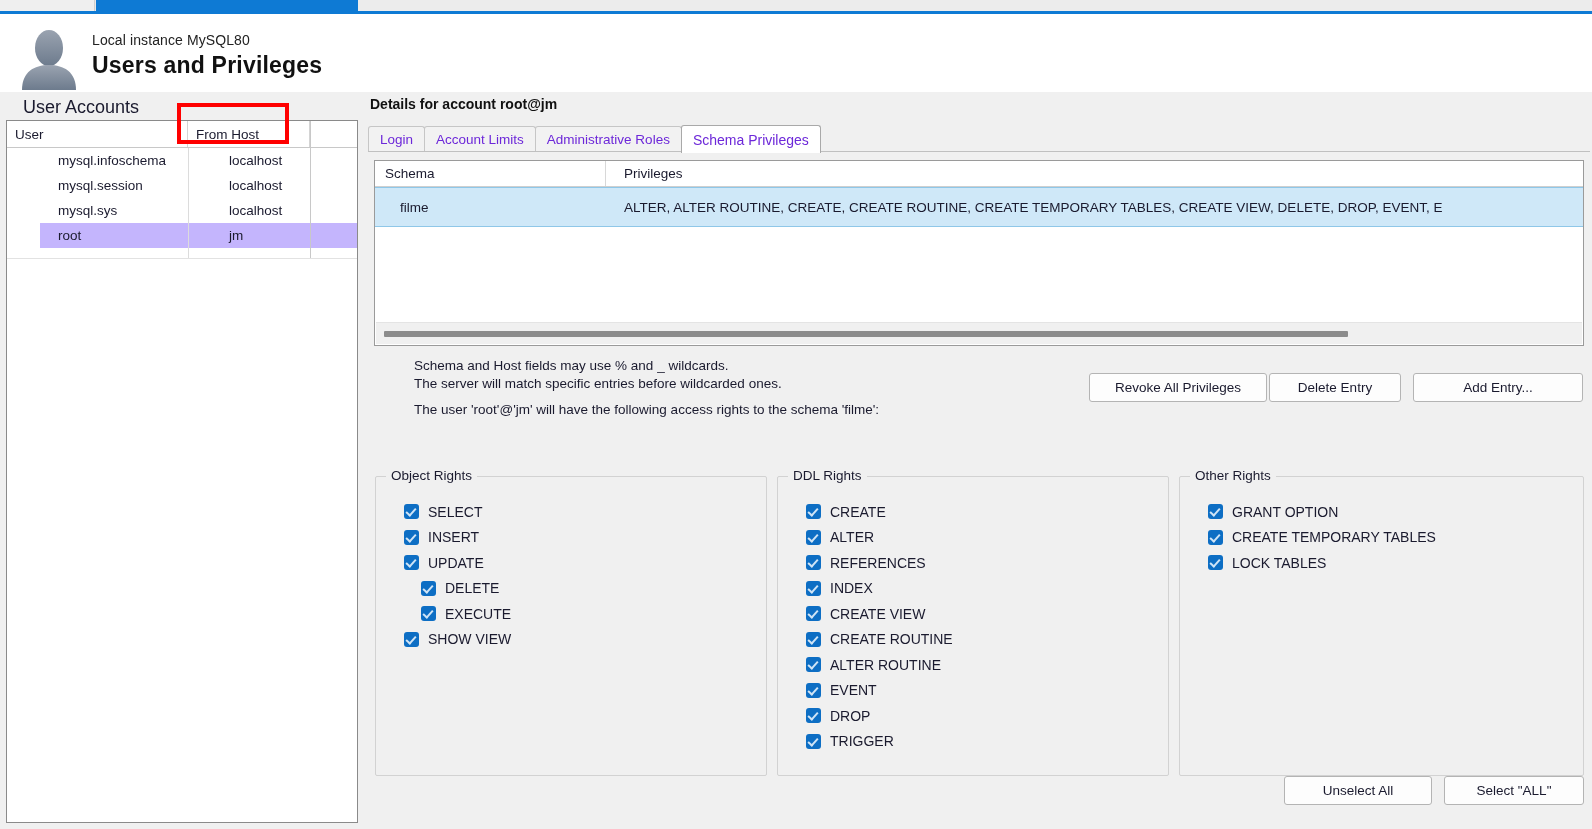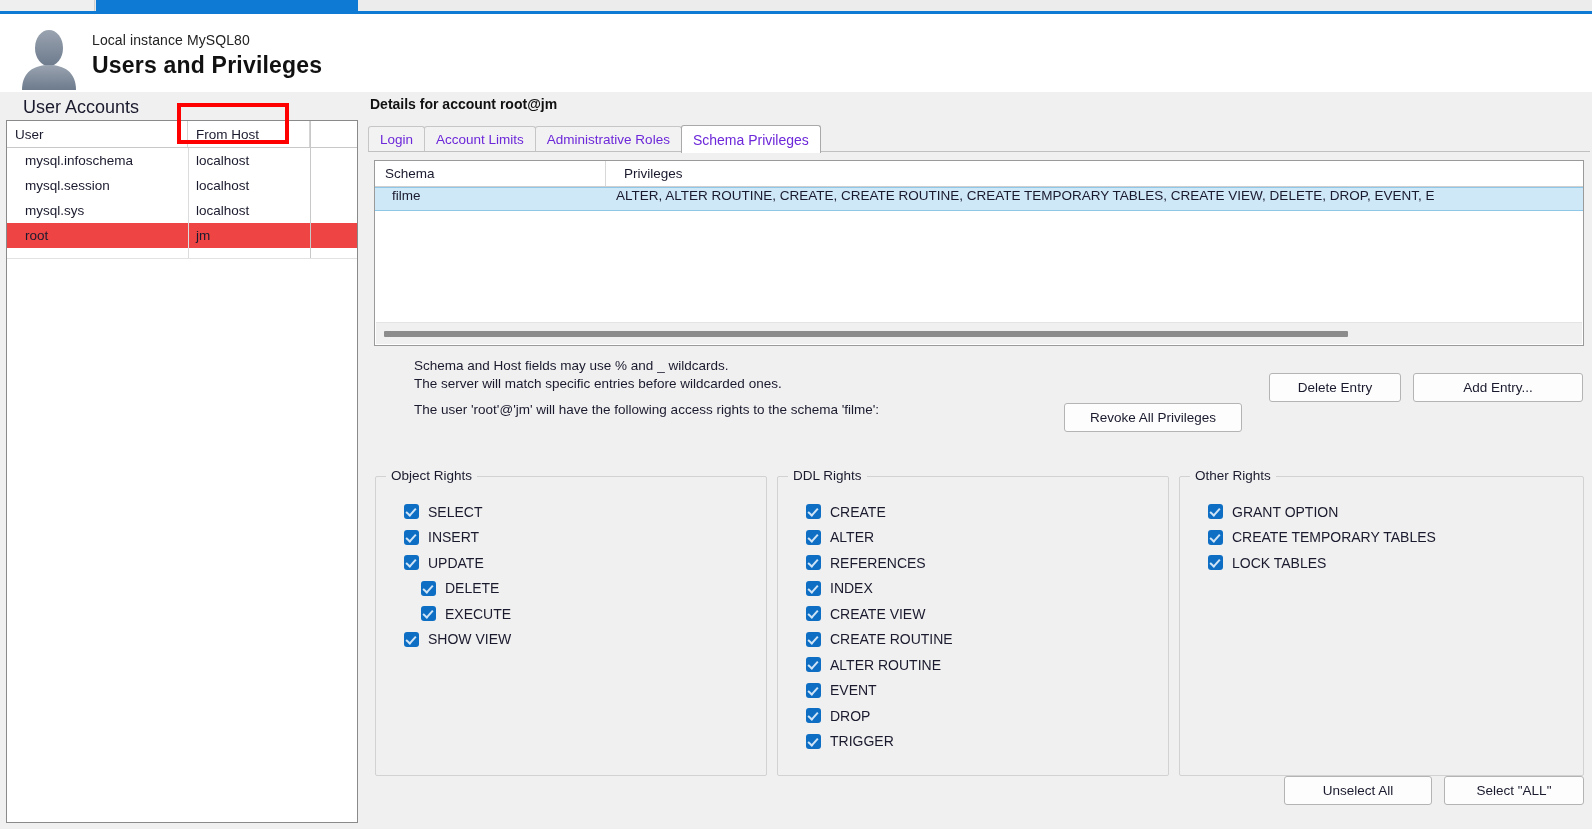--- a/index.html
+++ b/index.html
@@ -59,26 +59,26 @@
     border-bottom: 1px solid #c8c8c8; display: flex;
   }
   .ug-head .col {
     position: relative; height: 100%; display: flex; align-items: center;
     padding-left: 8px; font-size: 13.5px; color: #1a1a2e;
     border-right: 1px solid #d4d4d4;
   }
   .ug-head .c1 { width: 181px; }
   .ug-head .c2 { width: 122px; }
   .ug-head .c3 { flex: 1; border-right: none; }
-  .ug-body { position: relative; }
+  .ug-body { position: relative; padding-left: 33px; }
   .ug-row {
     height: 25px; display: flex; align-items: center; font-size: 13.5px;
     color: #1a1a2e; background: #ffffff;
   }
-  .ug-row.selected { background: #ef4444; justify-content: center; }
+  .ug-row.selected { background: #c4b5fd; justify-content: center; }
   .ug-row .cell1 { width: 181px; padding-left: 18px; }
   .ug-row .cell2 { width: 122px; padding-left: 8px; }
   .ug-row .cell3 { flex: 1; }
   .ug-vline {
     position: absolute; left: 181px; top: 27px; width: 1px; height: 110px;
     background: #dcdcdc;
   }
   .ug-vline2 {
     position: absolute; left: 303px; top: 0px; width: 1px; height: 137px;
     background: #c8c8c8;
@@ -114,23 +114,23 @@
     background: #ffffff; border: 1px solid #9a9a9a;
   }
   .pg-head {
     height: 26px; border-bottom: 1px solid #cfcfcf; display: flex; align-items: center;
     font-size: 13.5px;
     gap: 8px;
   }
   .pg-head .h1 { width: 231px; padding-left: 10px; border-right: 1px solid #d8d8d8; height: 100%; display: flex; align-items: center; }
   .pg-head .h2 { flex: 1; padding-left: 10px; }
   .pg-row {
-    height: 24px; display: flex; font-size: 13.5px;
+    height: 40px; display: flex; align-items: center; font-size: 13.5px;
     background: #cfe8f8; border-top: 1px solid #8fc7e8; border-bottom: 1px solid #8fc7e8;
-    white-space: nowrap; overflow: hidden;
+    white-space: nowrap; overflow: hidden; padding-left: 8px;
   }
   .pg-row .c1 { width: 231px; padding-left: 17px; }
   .pg-row .c2 { flex: 1; padding-left: 10px; }
   .pg-scroll-track {
     position: absolute; left: 1px; right: 1px; bottom: 1px; height: 22px;
     background: #f0f0f0; border-top: 1px solid #e4e4e4;
   }
   .pg-scroll-thumb {
     position: absolute; left: 8px; top: 8px; width: 964px; height: 6px;
     background: #8c8c8c; border-radius: 1px;
@@ -142,21 +142,21 @@
   .help2 { top: 284px; }
   .help3 { top: 310px; }
 
   
   .btn {
     position: absolute; height: 29px; background: #fdfdfd;
     border: 1px solid #b4b4b4; border-radius: 3px;
     display: flex; align-items: center; justify-content: center;
     font-size: 13.5px; color: #1a1a2e; cursor: default;
   }
-  .btn-revoke { left: 698px; top: 281px; width: 178px; margin-top: 30px; }
+  .btn-revoke { left: 723px; top: 281px; width: 178px; }
   .btn-delete { left: 903px; top: 281px; width: 132px; }
   .btn-add    { left: 1047px; top: 281px; width: 170px; }
   .btn-unselect { left: 918px; top: 684px; width: 148px; }
   .btn-selectall { left: 1078px; top: 684px; width: 140px; }
 
   
   .group {
     position: absolute; border: 1px solid #d2d2d2; border-radius: 2px;
     background: transparent;
     margin-top: 20px;

